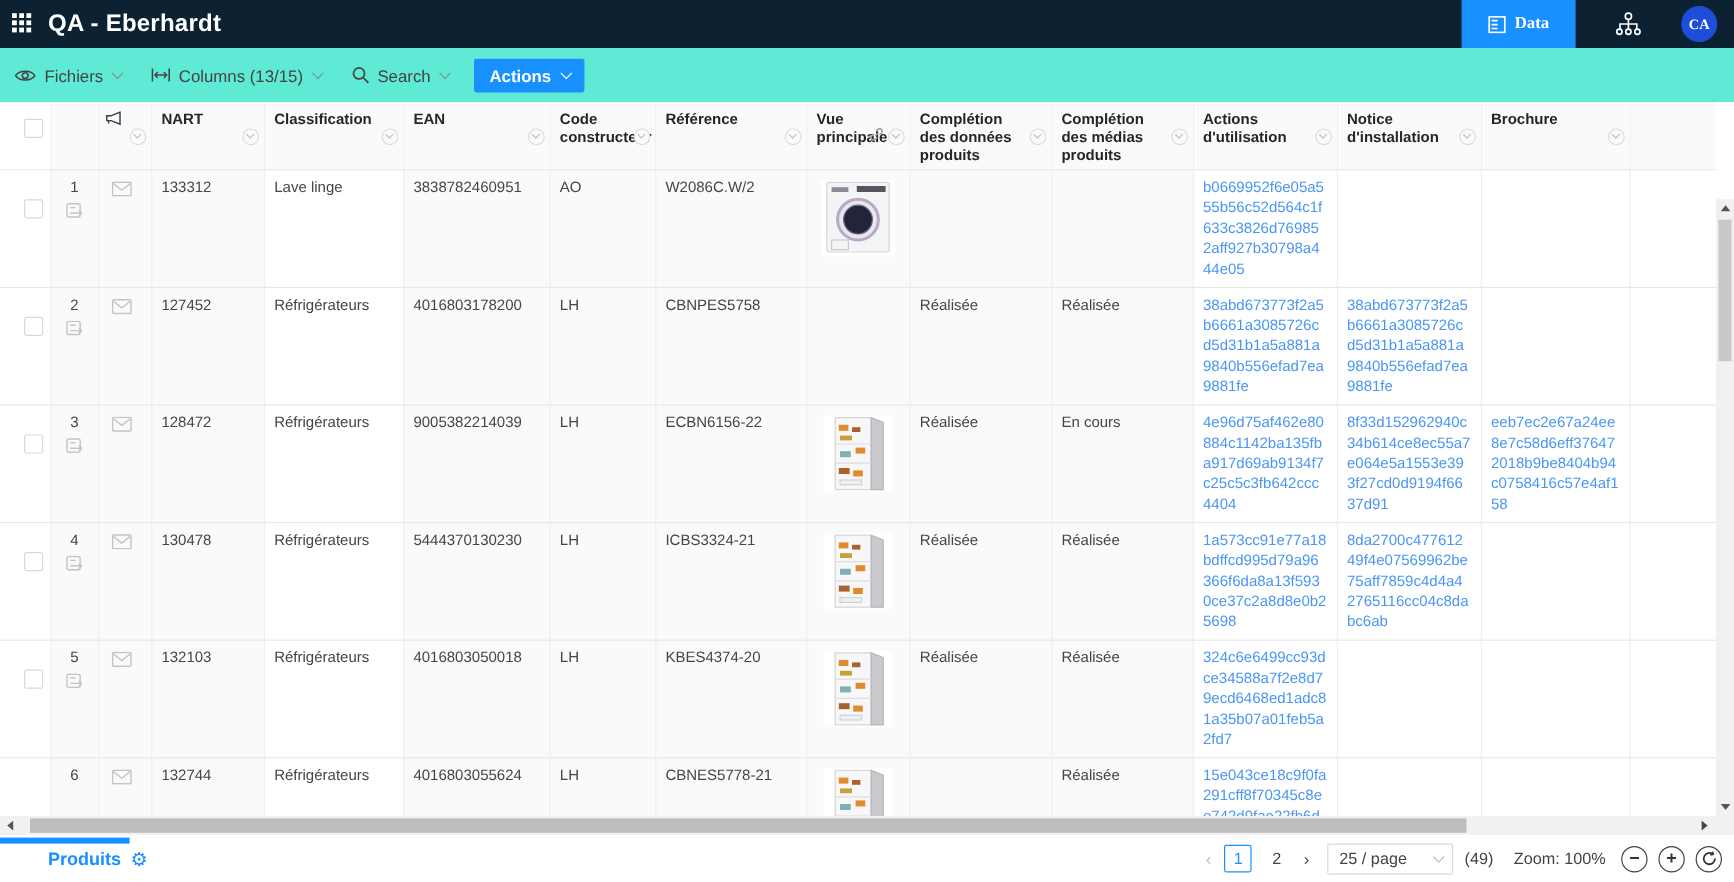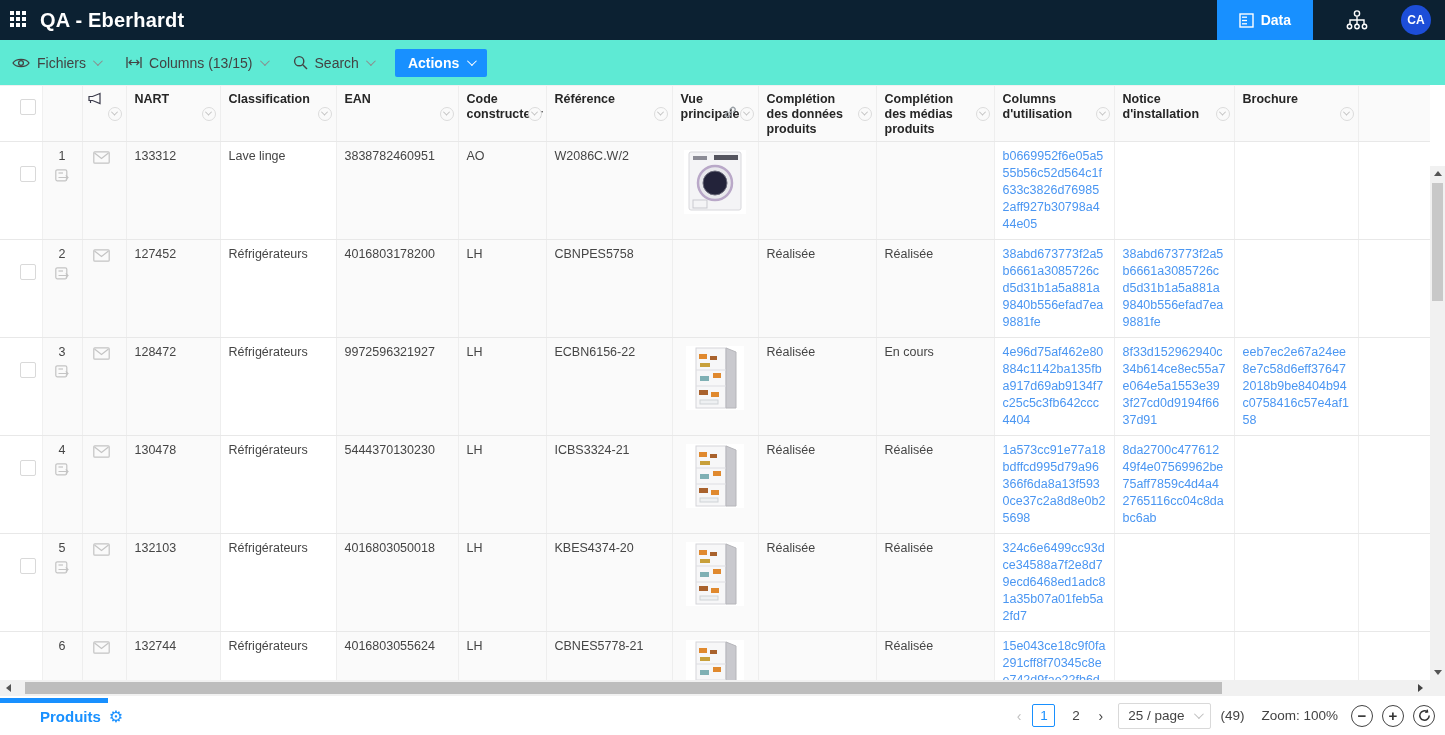--- a/index.html
+++ b/index.html
@@ -5,21 +5,21 @@
   * { margin:0; padding:0; box-sizing:border-box; }
   html,body { width:1445px; height:735px; overflow:hidden; }
   body { font-family:"Liberation Sans","DejaVu Sans",sans-serif; background:#fff; color:#454545; }
   .app { position:relative; width:1445px; height:735px; overflow:hidden; background:#fff; }
 
   
   .topbar { position:absolute; left:0; top:0; width:1445px; height:40px; background:#0c2132; display:flex; align-items:center; }
   .appgrid { width:18px; height:18px; margin-left:10px; display:grid; grid-template-columns:repeat(3,4px); grid-template-rows:repeat(3,4px); gap:2px; }
   .appgrid span { background:#fff; width:4px; height:4px; }
   .apptitle { color:#fff; font-size:20px; font-weight:700; margin-left:12px; letter-spacing:.2px; }
-  .topbar-right { margin-left:auto; display:flex; align-items:center; height:40px; }
+  .topbar-right { margin-left:auto; display:flex; align-items:center; height:40px;font-family:Liberation Serif, serif; }
   .data-tab { height:40px; background:#1890ff; color:#fff; display:flex; align-items:center; gap:7px; padding:0 22px; font-size:14px; font-weight:700; cursor:pointer; }
   .net-icon { margin:0 32px 0 32px; display:flex; }
   .avatar { width:30px; height:30px; border-radius:50%; background:#1d4ed8; color:#fff; font-size:12px; font-weight:700; display:flex; align-items:center; justify-content:center; margin-right:14px; }
 
   
   .toolbar { position:absolute; left:0; top:40px; width:1445px; height:45px; background:#5eead4; display:flex; align-items:center; font-size:14px; color:#434343; }
   .tool-item { display:flex; align-items:center; gap:7px; cursor:pointer; }
   .chev-dn { width:7px; height:7px; border-right:1.4px solid #8c8c8c; border-bottom:1.4px solid #8c8c8c; transform:rotate(45deg) translateY(-2px); display:inline-block; }
   .actions-btn { background:#1890ff; color:#fff; border:none; height:28px; padding:0 13px; border-radius:2px; font-size:14px; font-weight:700; display:flex; align-items:center; gap:8px; cursor:pointer; font-family:inherit; }
   .actions-btn .chev-dn { border-color:#fff; }
@@ -60,21 +60,21 @@
   
   .footer { position:absolute; left:0; top:696px; width:1445px; height:39px; background:#fff; }
   .tab-indicator { position:absolute; left:0; top:2px; width:108px; height:5px; background:#1890ff; }
   .produits { position:absolute; left:40px; top:12px; color:#1890ff; font-size:15px; font-weight:600; display:flex; align-items:center; gap:8px; cursor:pointer; }
   .gear { font-size:16px; line-height:16px; font-family:"DejaVu Sans",sans-serif; }
   .pager { position:absolute; right:10px; top:0; height:39px; display:flex; align-items:center; gap:9px; font-size:13.5px; color:#434343; }
   .pg-arrow { color:#bfbfbf; font-size:14px; cursor:pointer; padding:0 2px; }
   .pg-arrow.on { color:#434343; }
   .pg-num { min-width:23px; height:23px; display:flex; align-items:center; justify-content:center; cursor:pointer; }
   .pg-num.active { border:1px solid #1890ff; border-radius:2px; color:#1890ff; }
-  .pg-select { height:26px; border:1px solid #d9d9d9; border-radius:2px; display:flex; align-items:center; gap:10px; padding:0 9px; cursor:pointer; margin-left:4px; }
+  .pg-select { height:26px; border:1px solid #d9d9d9; border-radius:2px; display:flex; align-items:center; gap:22px; padding:0 9px; cursor:pointer; margin-left:4px; }
   .pg-select .chev-dn { border-color:#bfbfbf; }
   .circle-btn { width:22px; height:22px; border:1.6px solid #434343; border-radius:50%; background:#fff; display:flex; align-items:center; justify-content:center; font-size:15px; font-weight:700; color:#333; cursor:pointer; font-family:inherit; }
   .zoomlbl { margin:0 4px 0 8px; }
 </style>
 </head>
 <body>
 
 <div class="app">
 
   <div class="topbar">
@@ -197,21 +197,21 @@
                   <path d="M5.5 7.5 L7.5 5.5 M4 6 L2.5 7.5 a2.1 2.1 0 0 0 3 3 L7 9 M9 7 L10.5 5.5 a2.1 2.1 0 0 0 -3 -3 L6 4"></path>
                 </svg></span><span class="sorticon">
                 <i></i>
               </span></th>
             <th><span>Complétion des données produits</span><span class="sorticon">
                 <i></i>
               </span></th>
             <th><span>Complétion des médias produits</span><span class="sorticon">
                 <i></i>
               </span></th>
-            <th><span>Columns d'utilisation</span><span class="sorticon">
+            <th><span>Actions d'utilisation</span><span class="sorticon">
                 <i></i>
               </span></th>
             <th><span>Notice d'installation</span><span class="sorticon">
                 <i></i>
               </span></th>
             <th><span>Brochure</span><span class="sorticon">
                 <i></i>
               </span></th>
             <th></th>
           </tr>
@@ -295,21 +295,21 @@
                 <line x1="3.5" y1="4" x2="8" y2="4"></line>
                 <path d="M3.5 8.5 H13 M10.8 6.3 L13 8.5 L10.8 10.7"></path>
               </svg>
             </td>
             <td style="padding:6px 4px"><svg class="mailic" width="17" height="13" viewBox="0 0 17 13" fill="none" stroke="#c4c4c4" stroke-width="1.2">
                 <rect x="0.8" y="0.8" width="15.4" height="11.4" rx="1"></rect>
                 <path d="M1.5 2 L8.5 7.5 L15.5 2"></path>
               </svg></td>
             <td>128472</td>
             <td class="bg-w">Réfrigérateurs</td>
-            <td>9972596321927</td>
+            <td>9005382214039</td>
             <td>LH</td>
             <td>ECBN6156-22</td>
             <td>
               <svg class="thumb" width="58" height="64" viewBox="0 0 58 64">
                 <rect width="58" height="64" fill="#fff"></rect>
                 <rect x="10" y="2" width="30" height="60" fill="#f7f7f8" stroke="#d5d5da"></rect>
                 <polygon points="40,2 50,6 50,62 40,62" fill="#c9c9ce" stroke="#b5b5ba"></polygon>
                 <line x1="10" y1="24" x2="40" y2="24" stroke="#dddde2"></line>
                 <line x1="10" y1="40" x2="40" y2="40" stroke="#dddde2"></line>
                 <rect x="13" y="8" width="8" height="5" fill="#e0892e"></rect>

